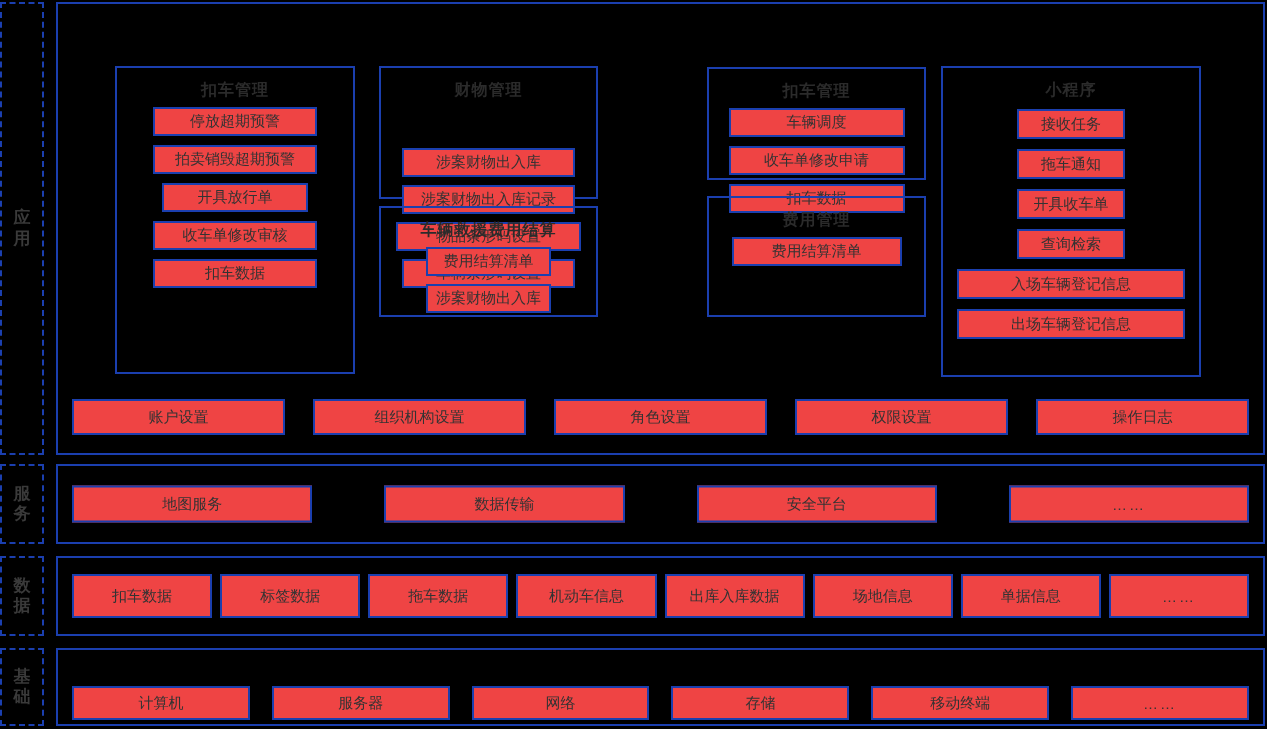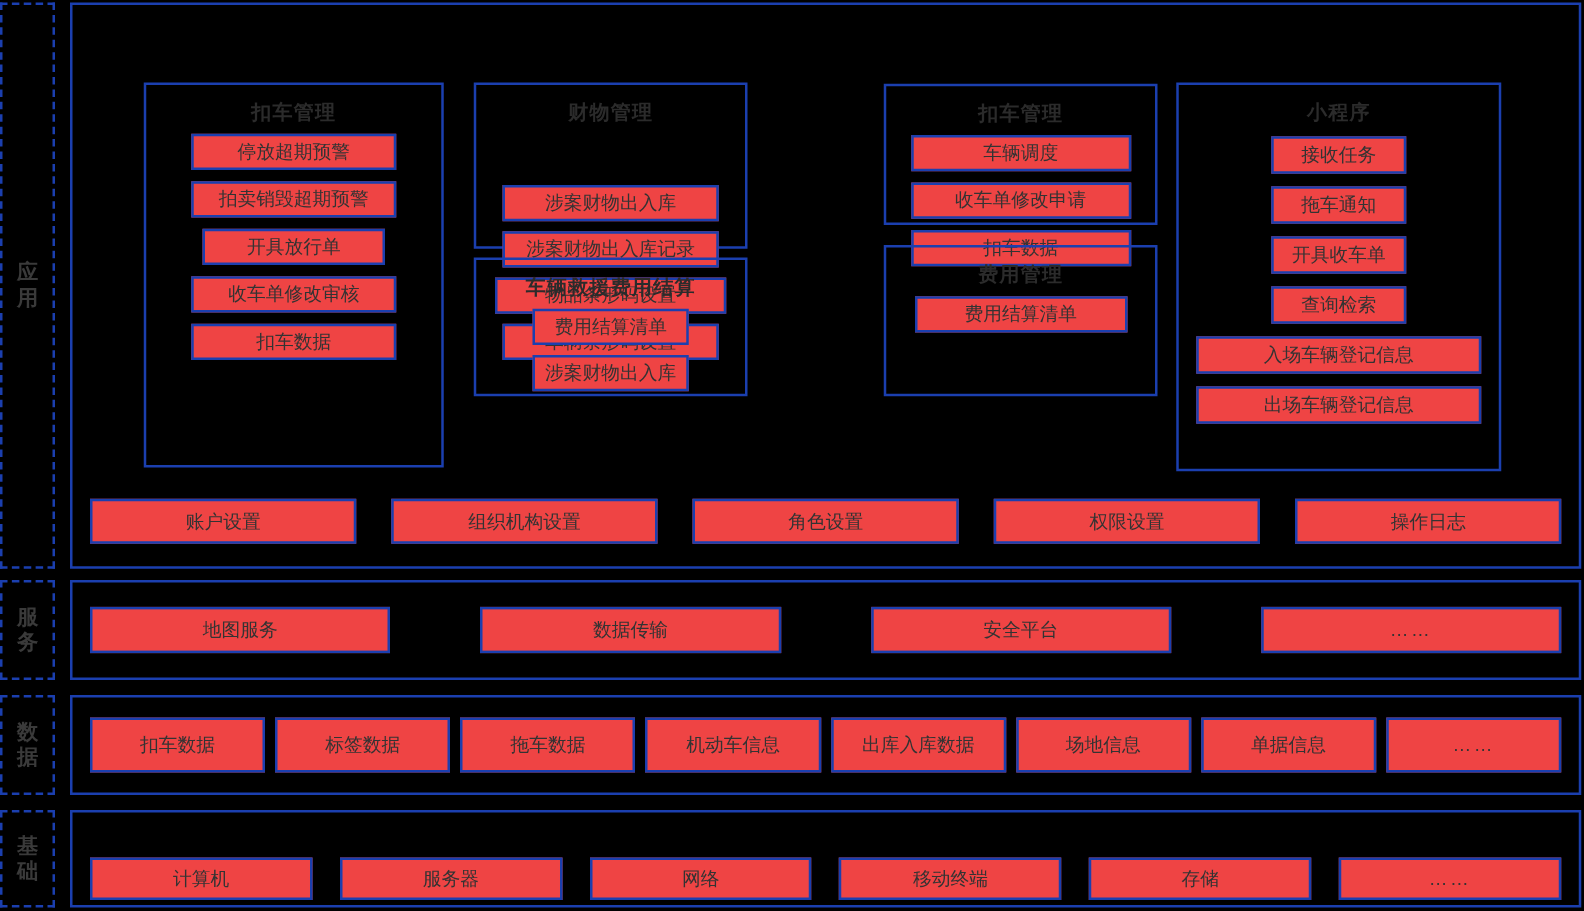--- a/index.html
+++ b/index.html
@@ -269,20 +269,20 @@
   <div class="layer-row" id="base-row" style="width:1265px;">
     <div class="layer-tag">
       <span>基</span>
       <span>础</span>
     </div>
     <div class="layer-body">
       <div id="base-strip">
         <div class="bx">计算机</div>
         <div class="bx">服务器</div>
         <div class="bx">网络</div>
+        <div class="bx">存储</div>
         <div class="bx">移动终端</div>
-        <div class="bx">存储</div>
         <div class="bx dots">……</div>
       </div>
     </div>
   </div>
 
 </div>
 
 </body></html>

